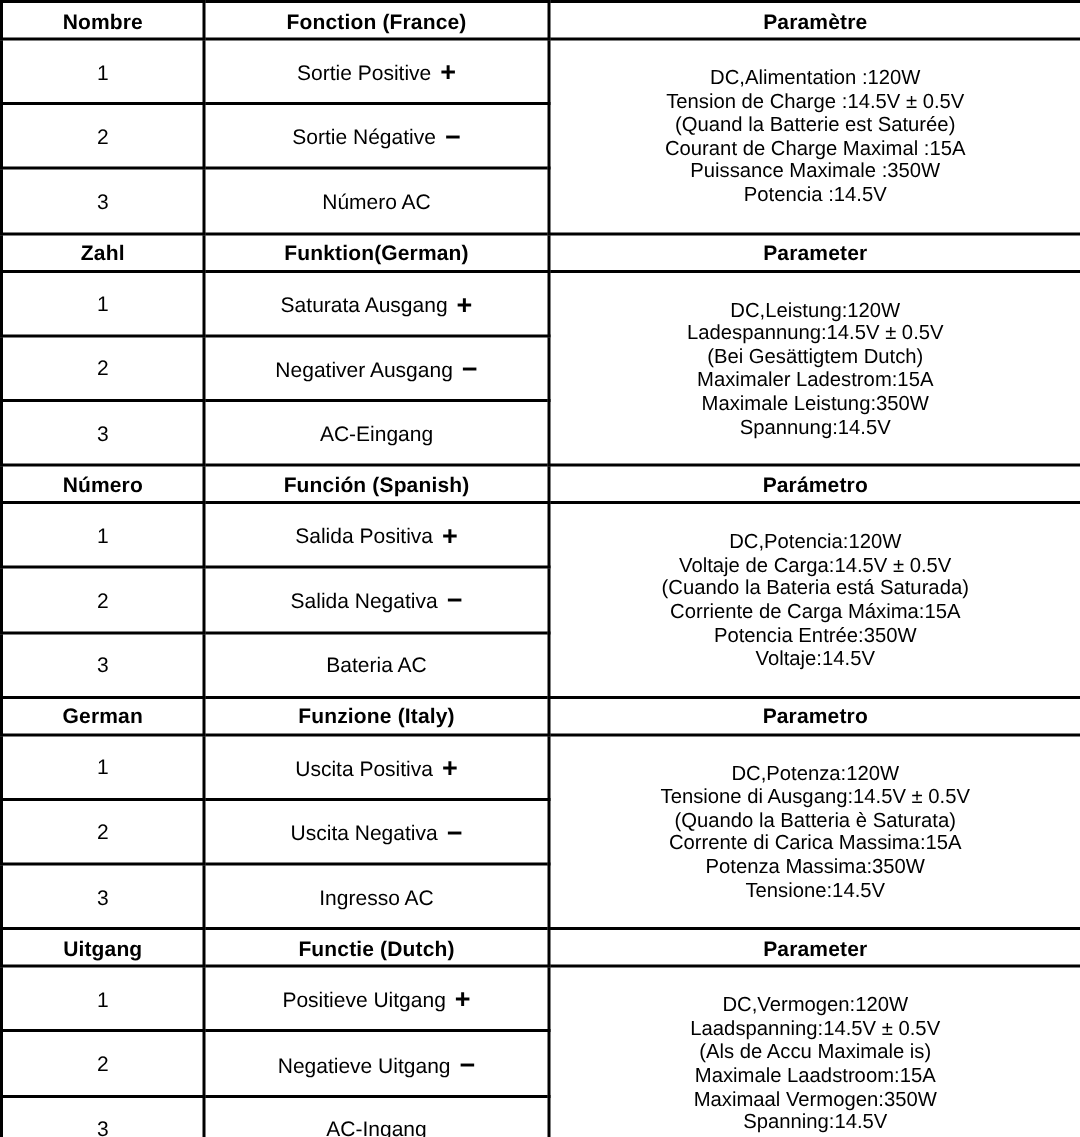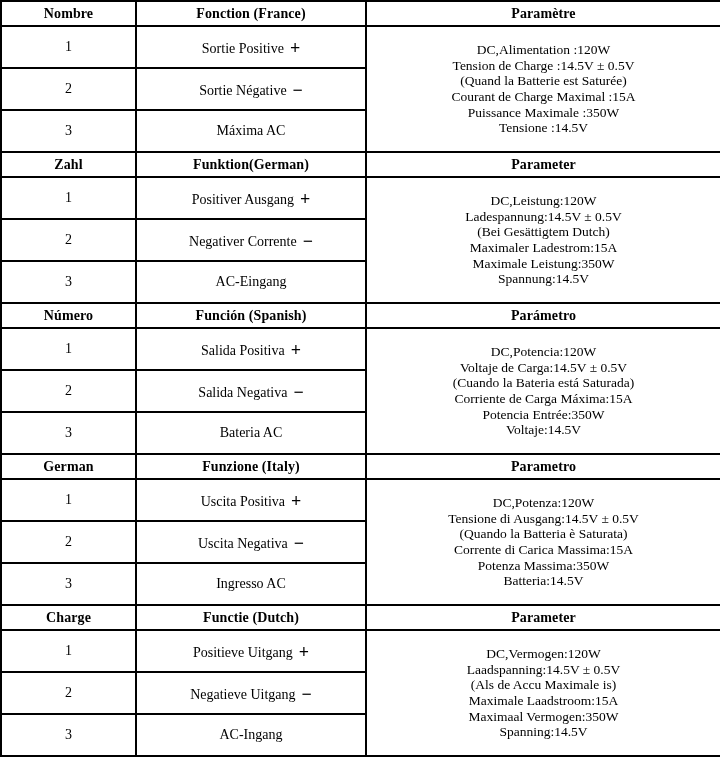--- a/index.html
+++ b/index.html
@@ -13,21 +13,20 @@
     width: 720px;
     border-collapse: collapse;
     table-layout: fixed;
     background: #ffffff;
   }
   table.spec th, table.spec td {
     border: 2px solid #000000;
     text-align: center;
     vertical-align: middle;
     overflow: hidden;
-    font-family: Liberation Serif, serif;
   }
   col.c1 { width: 135px; }
   col.c2 { width: 230px; }
   col.c3 { width: 355px; }
   tr.hrow th {
     height: 25px;
     font-size: 14px;
     font-weight: bold;
     letter-spacing: 0.1px;
   }
@@ -43,21 +42,21 @@
   .sym {
     font-weight: bold;
     font-size: 18px;
     margin-left: 6px;
     position: relative;
     top: 1px;
   }
   td.param {
     font-size: 13.5px;
     line-height: 15.6px;
-    padding: 3px 4px;
+    padding: 17px 4px;
   }
   td.param div { white-space: nowrap; }
 </style>
 </head>
 <body>
 
 <table class="spec">
   <colgroup>
       <col class="c1">
       <col class="c2">
@@ -72,54 +71,54 @@
     </tr>
     <tr>
       <td class="num">1</td>
       <td class="fn"><span>Sortie Positive</span><span class="sym">+</span></td>
       <td class="param" rowspan="3">
         <div>DC,Alimentation :120W</div>
         <div>Tension de Charge :14.5V ± 0.5V</div>
         <div>(Quand la Batterie est Saturée)</div>
         <div>Courant de Charge Maximal :15A</div>
         <div>Puissance Maximale :350W</div>
-        <div>Tensione :14.5V</div>
+        <div>Potencia :14.5V</div>
       </td>
     </tr>
     <tr>
       <td class="num">2</td>
       <td class="fn"><span>Sortie Négative</span><span class="sym">−</span></td>
     </tr>
     <tr>
       <td class="num">3</td>
-      <td class="fn"><span>Máxima AC</span></td>
+      <td class="fn"><span>Número AC</span></td>
     </tr>
   </tbody>
 
   <tbody>
     <tr class="hrow">
       <th>Zahl</th>
       <th>Funktion(German)</th>
       <th>Parameter</th>
     </tr>
     <tr>
       <td class="num">1</td>
-      <td class="fn"><span>Positiver Ausgang</span><span class="sym">+</span></td>
+      <td class="fn"><span>Saturata Ausgang</span><span class="sym">+</span></td>
       <td class="param" rowspan="3">
         <div>DC,Leistung:120W</div>
         <div>Ladespannung:14.5V ± 0.5V</div>
         <div>(Bei Gesättigtem Dutch)</div>
         <div>Maximaler Ladestrom:15A</div>
         <div>Maximale Leistung:350W</div>
         <div>Spannung:14.5V</div>
       </td>
     </tr>
     <tr>
       <td class="num">2</td>
-      <td class="fn"><span>Negativer Corrente</span><span class="sym">−</span></td>
+      <td class="fn"><span>Negativer Ausgang</span><span class="sym">−</span></td>
     </tr>
     <tr>
       <td class="num">3</td>
       <td class="fn"><span>AC-Eingang</span></td>
     </tr>
   </tbody>
 
   <tbody>
     <tr class="hrow">
       <th>Número</th>
@@ -156,36 +155,36 @@
     </tr>
     <tr>
       <td class="num">1</td>
       <td class="fn"><span>Uscita Positiva</span><span class="sym">+</span></td>
       <td class="param" rowspan="3">
         <div>DC,Potenza:120W</div>
         <div>Tensione di Ausgang:14.5V ± 0.5V</div>
         <div>(Quando la Batteria è Saturata)</div>
         <div>Corrente di Carica Massima:15A</div>
         <div>Potenza Massima:350W</div>
-        <div>Batteria:14.5V</div>
+        <div>Tensione:14.5V</div>
       </td>
     </tr>
     <tr>
       <td class="num">2</td>
       <td class="fn"><span>Uscita Negativa</span><span class="sym">−</span></td>
     </tr>
     <tr>
       <td class="num">3</td>
       <td class="fn"><span>Ingresso AC</span></td>
     </tr>
   </tbody>
 
   <tbody>
     <tr class="hrow">
-      <th>Charge</th>
+      <th>Uitgang</th>
       <th>Functie (Dutch)</th>
       <th>Parameter</th>
     </tr>
     <tr>
       <td class="num">1</td>
       <td class="fn"><span>Positieve Uitgang</span><span class="sym">+</span></td>
       <td class="param" rowspan="3">
         <div>DC,Vermogen:120W</div>
         <div>Laadspanning:14.5V ± 0.5V</div>
         <div>(Als de Accu Maximale is)</div>

